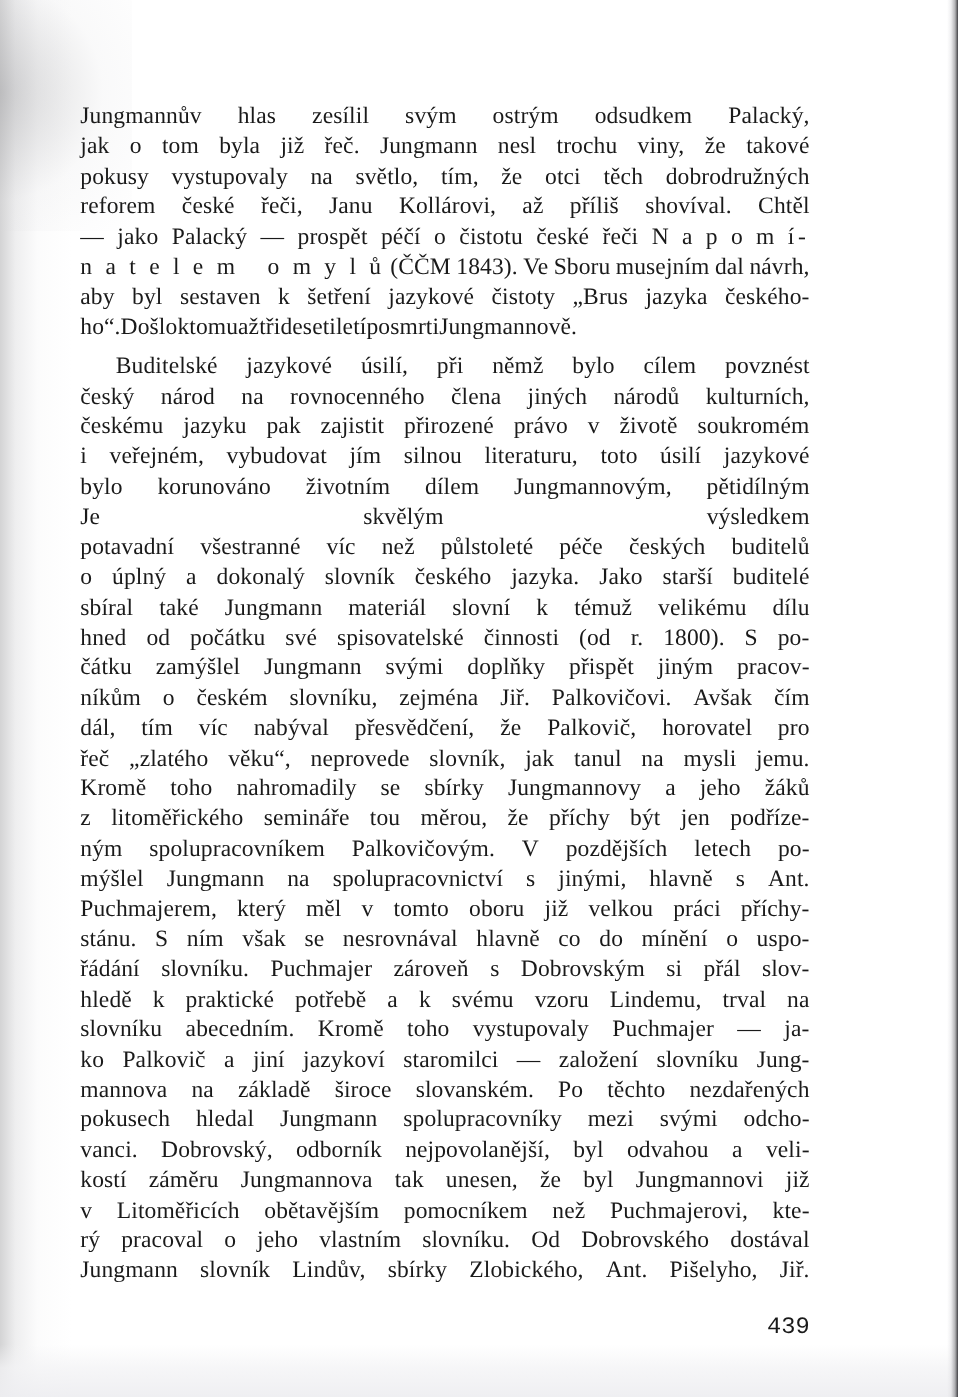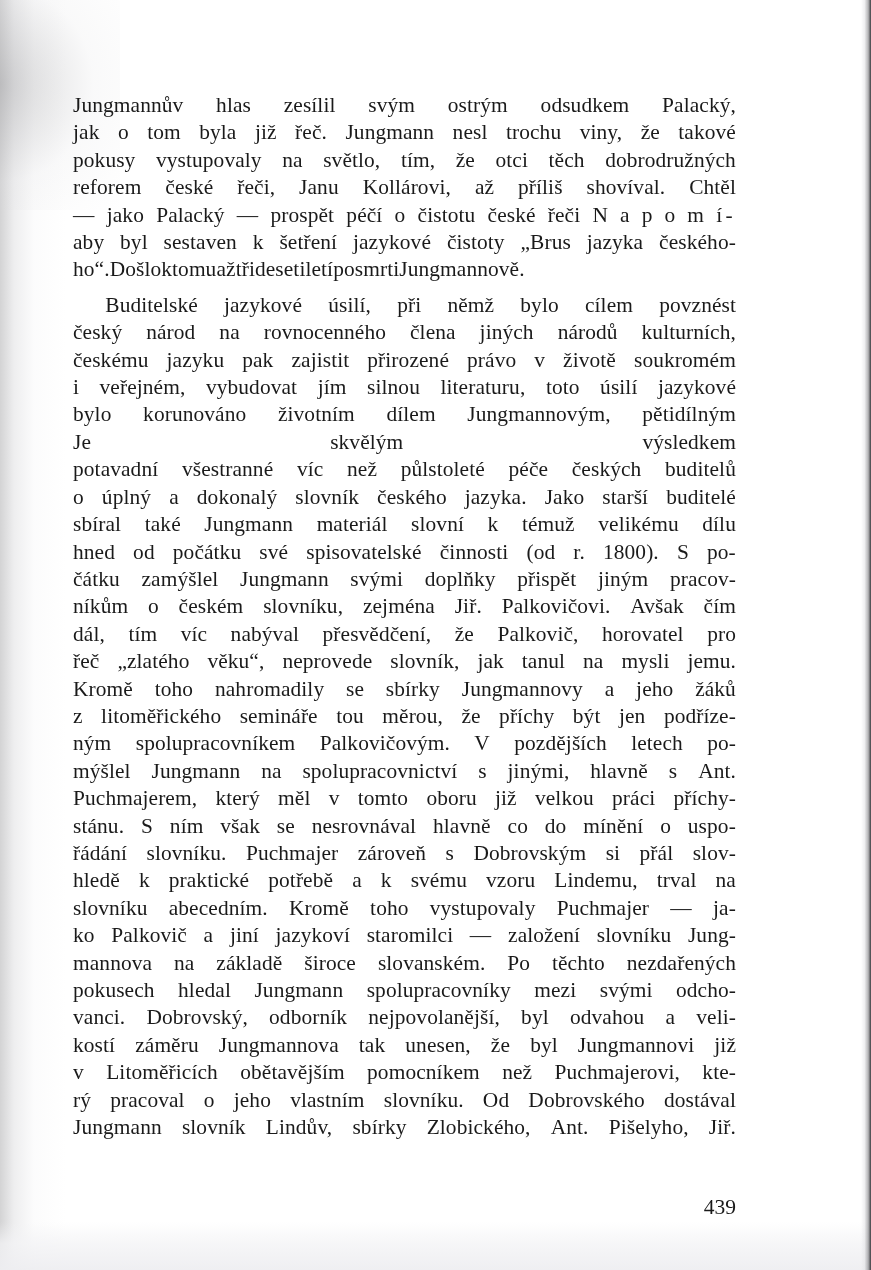--- a/index.html
+++ b/index.html
@@ -99,21 +99,21 @@
   .sp {
     letter-spacing: 3.4px;
   }
 
   .page-number {
     position: absolute;
     right: 135px;
     bottom: 52px;
     font-size: 21.5px;
     line-height: 1;
-    font-family: Liberation Serif, serif;
+    font-family: Liberation Mono, monospace;
     color: #1a1a1a;
     text-align: right;
   }
 </style>
 </head>
 <body>
 
 <div class="page">
 
   <div class="scan-shade-left"></div>
@@ -121,20 +121,21 @@
   <div class="scan-bottom-band"></div>
   <div class="scan-edge-right"></div>
 
   <div class="text-block">
     <div class="para" id="p1">
         <div class="line"><span>Jungmannův</span><span>hlas</span><span>zesílil</span><span>svým</span><span>ostrým</span><span>odsudkem</span><span>Palacký,</span></div>
         <div class="line"><span>jak</span><span>o</span><span>tom</span><span>byla</span><span>již</span><span>řeč.</span><span>Jungmann</span><span>nesl</span><span>trochu</span><span>viny,</span><span>že</span><span>takové</span></div>
         <div class="line"><span>pokusy</span><span>vystupovaly</span><span>na</span><span>světlo,</span><span>tím,</span><span>že</span><span>otci</span><span>těch</span><span>dobrodružných</span></div>
         <div class="line"><span>reforem</span><span>české</span><span>řeči,</span><span>Janu</span><span>Kollárovi,</span><span>až</span><span>příliš</span><span>shovíval.</span><span>Chtěl</span></div>
         <div class="line"><span>—</span><span>jako</span><span>Palacký</span><span>—</span><span>prospět</span><span>péčí</span><span>o</span><span>čistotu</span><span>české</span><span>řeči</span><span class="sp">N a p o m í-</span></div>
+        <div class="line"><span class="sp">n a t e l e m   o m y l ů</span><span>(ČČM</span><span>1843).</span><span>Ve</span><span>Sboru</span><span>musejním</span><span>dal</span><span>návrh,</span></div>
         <div class="line"><span>aby</span><span>byl</span><span>sestaven</span><span>k</span><span>šetření</span><span>jazykové</span><span>čistoty</span><span>„Brus</span><span>jazyka</span><span>českého-</span></div>
         <div class="line last"><span>ho“.</span><span>Došlo</span><span>k</span><span>tomu</span><span>až</span><span>tři</span><span>desetiletí</span><span>po</span><span>smrti</span><span>Jungmannově.</span></div>
       </div>
     <div class="para" id="p2">
         <div class="line"><span>  Buditelské</span><span>jazykové</span><span>úsilí,</span><span>při</span><span>němž</span><span>bylo</span><span>cílem</span><span>povznést</span></div>
         <div class="line"><span>český</span><span>národ</span><span>na</span><span>rovnocenného</span><span>člena</span><span>jiných</span><span>národů</span><span>kulturních,</span></div>
         <div class="line"><span>českému</span><span>jazyku</span><span>pak</span><span>zajistit</span><span>přirozené</span><span>právo</span><span>v</span><span>životě</span><span>soukromém</span></div>
         <div class="line"><span>i</span><span>veřejném,</span><span>vybudovat</span><span>jím</span><span>silnou</span><span>literaturu,</span><span>toto</span><span>úsilí</span><span>jazykové</span></div>
         <div class="line"><span>bylo</span><span>korunováno</span><span>životním</span><span>dílem</span><span>Jungmannovým,</span><span>pětidílným</span></div>
         <div class="line"><span>Je</span><span>skvělým</span><span>výsledkem</span></div>

